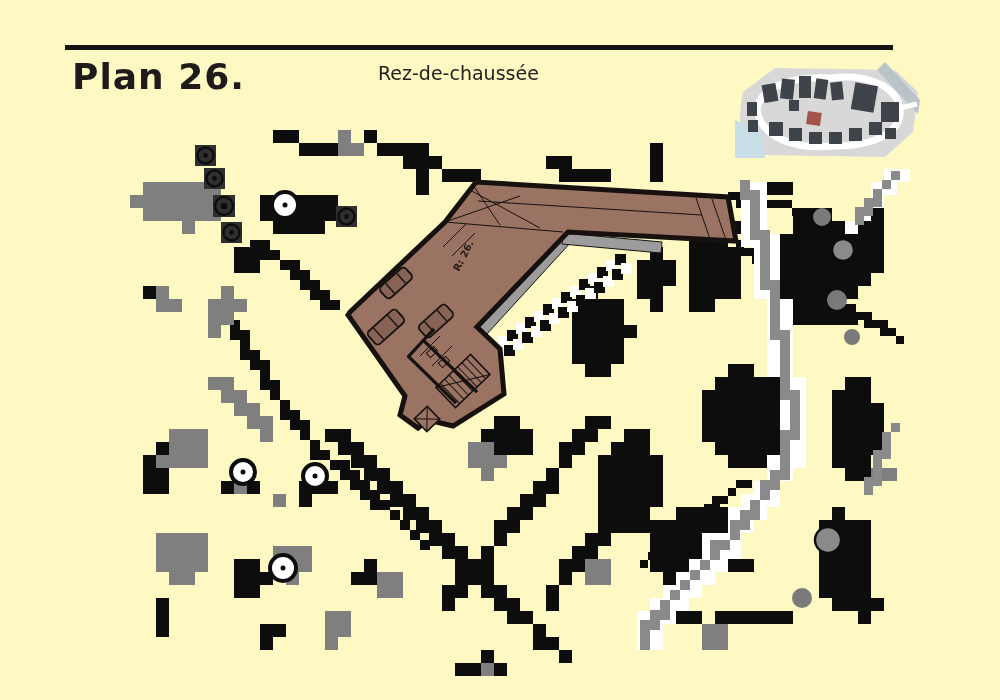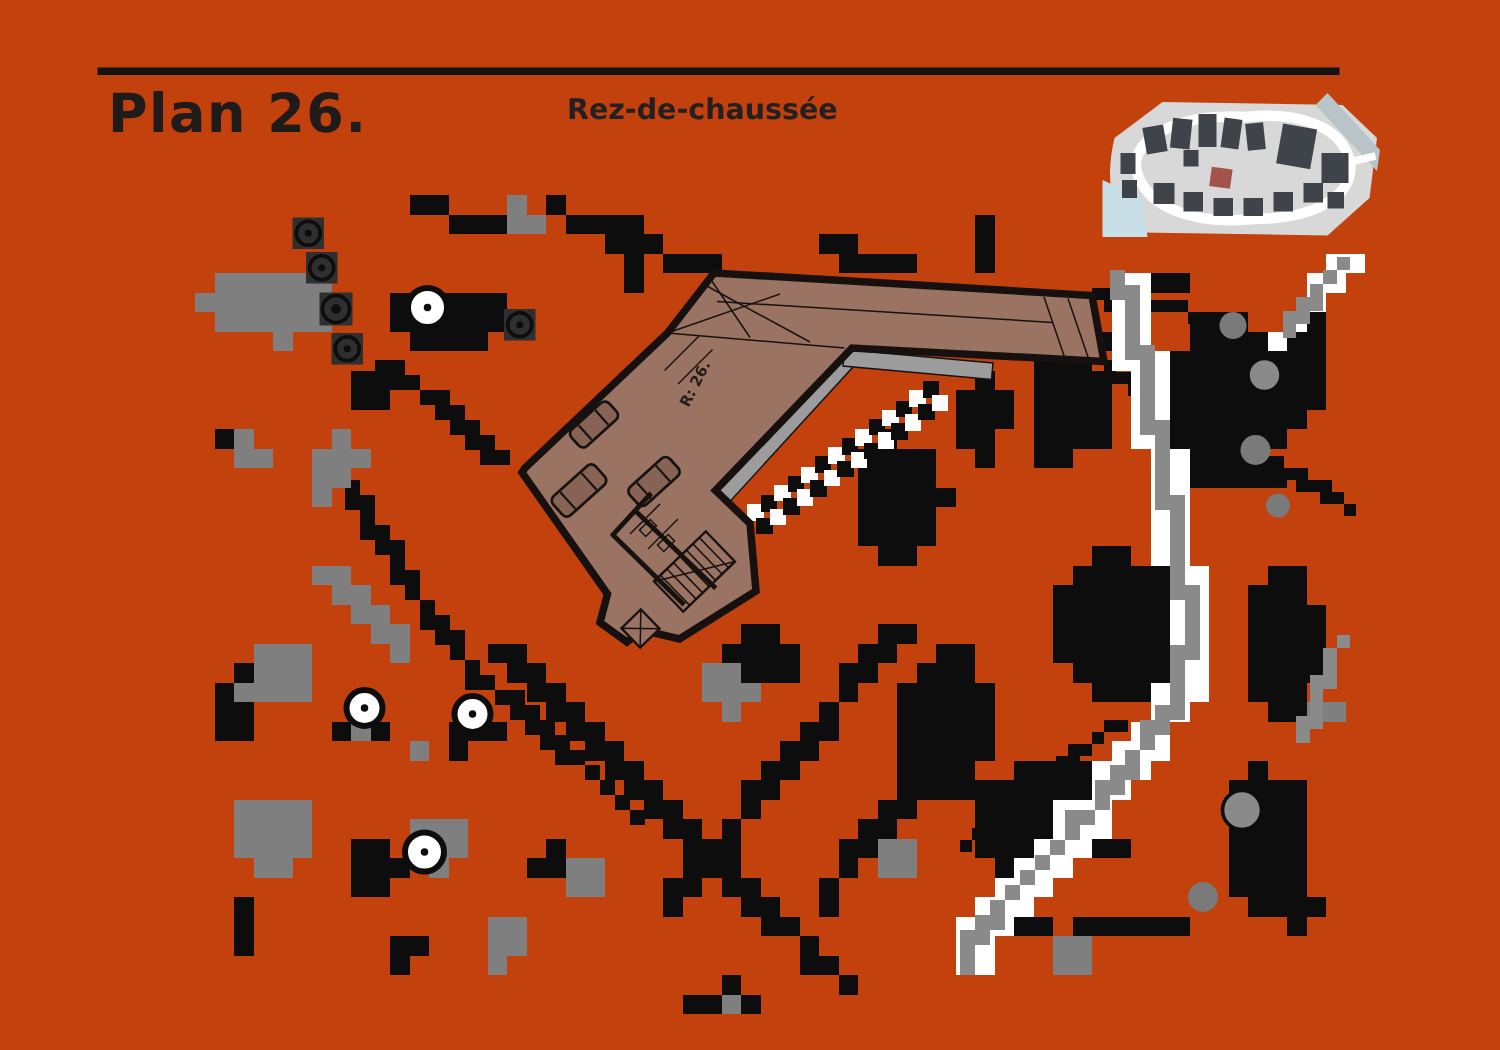--- a/index.html
+++ b/index.html
@@ -1,20 +1,20 @@
 <!DOCTYPE html>
 <html><head>
 <meta charset="utf-8">
 <style>
   html,body{margin:0;padding:0;background:#ffffff;}
-  #page{position:relative;width:1000px;height:700px;background:#c2410c;overflow:hidden;
+  #page{position:relative;width:1000px;height:700px;background:#fef9c3;overflow:hidden;
         font-family:"DejaVu Sans","Liberation Sans",sans-serif;}
   #rule{position:absolute;left:65px;top:45px;width:828px;height:5px;background:#141414;}
   #title{position:absolute;left:72px;top:56px;font-size:36px;font-weight:bold;color:#1e1b1a;letter-spacing:1px;}
-  #subtitle{position:absolute;left:378px;top:62px;font-size:19px;font-weight:bold;color:#242021;}
+  #subtitle{position:absolute;left:378px;top:62px;font-size:19px;font-weight:normal;color:#242021;}
   svg{position:absolute;left:0;top:0;}
   .thin{stroke:#17120f;stroke-width:1;fill:none;}
   .wall{stroke:#17120f;stroke-width:3.2;fill:none;stroke-linecap:square;}
 </style>
 </head>
 <body>
 
 <div id="page">
 
   <div id="rule"></div>

